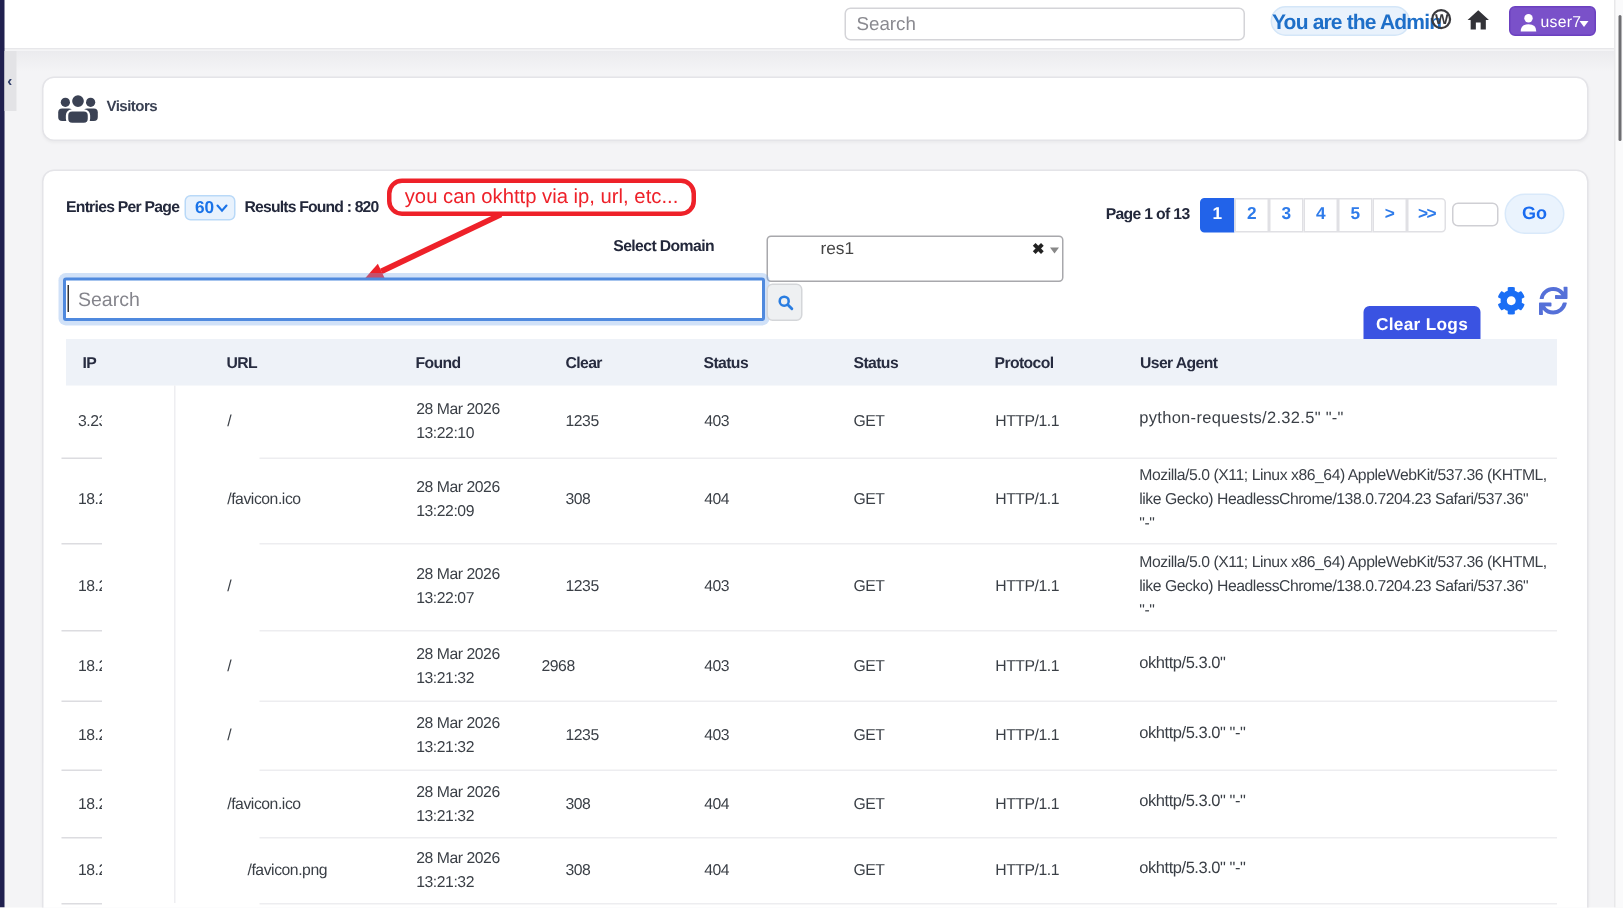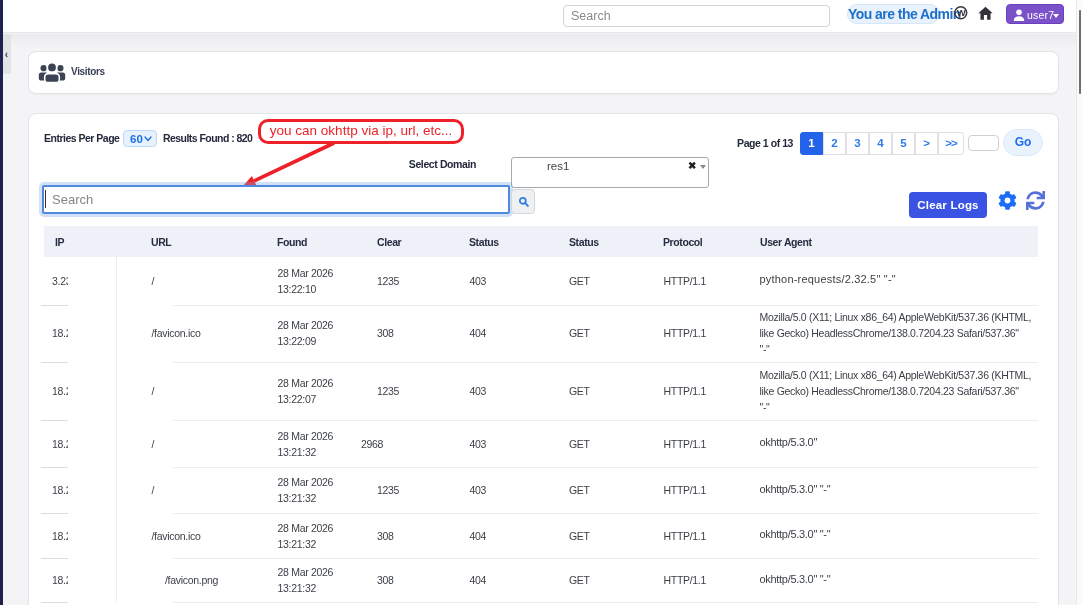--- a/index.html
+++ b/index.html
@@ -43,21 +43,21 @@
 
 #seldom { left:380px; top:158px; width:96px; text-align:right; letter-spacing:-0.4px; }
 #sel2 { left:479px; top:157px; width:198px; height:31px; background:#fff; border:1px solid #a8a8ac; border-radius:3px;margin-left:32px; }
 #sel2 .txt { position:absolute; left:35px; top:2px; font-size:11.5px; color:#444; }
 #sel2 .x { position:absolute; left:176px; top:2px; font-size:10px; color:#222; font-weight:bold; }
 #sel2 .car { position:absolute; left:188px; top:7px; width:0; height:0; border-left:3px solid transparent; border-right:3px solid transparent; border-top:4px solid #888; }
 
 #bigsearch { left:42px; top:185px; width:468px; height:29px; border:2px solid #4f89de; border-radius:2px; background:#fff; box-shadow:0 0 0 3px rgba(120,170,235,0.35); color:#85858c; font-size:13px; line-height:25px; padding-left:8px; }
 #caretline { left:45px; top:190px; width:1px; height:18px; background:#333; }
 #sbtn { left:510.5px; top:188.5px; width:24px; height:25.5px; background:#eef0f2; border:1px solid #d4d6d9; border-radius:4px; }
-#clearlogs { left:909px; top:192px; width:78px; height:26px; background:#3a53e2; border-radius:4px; color:#fff; font-weight:bold; font-size:11.5px; text-align:center; line-height:26px; letter-spacing:0.2px; }
+#clearlogs { left:909px; top:204px; width:78px; height:26px; background:#3a53e2; border-radius:4px; color:#fff; font-weight:bold; font-size:11.5px; text-align:center; line-height:26px; letter-spacing:0.2px; }
 
 #thead { left:44px; top:226px; width:994px; height:31px; background:#eef2f8; }
 .th { position:absolute; top:236px; font-size:10.5px; font-weight:bold; color:#272c40; letter-spacing:-0.4px; }
 .td { position:absolute; font-size:10.5px; color:#3a3f46; letter-spacing:-0.3px; }
 .vline { left:116px; top:257px; width:1px; height:345px; background:#eeeef1; }
 .hr1 { left:41px; width:27px; height:1px; background:#dcdce0; }
 .hr2 { left:173px; width:865px; height:1px; background:#ededf0; }
 </style>
 </head>
 <body>

